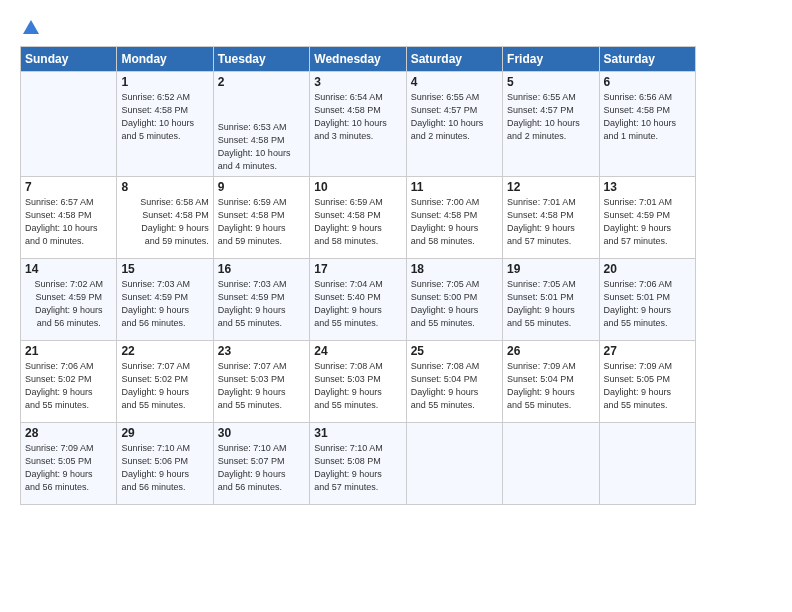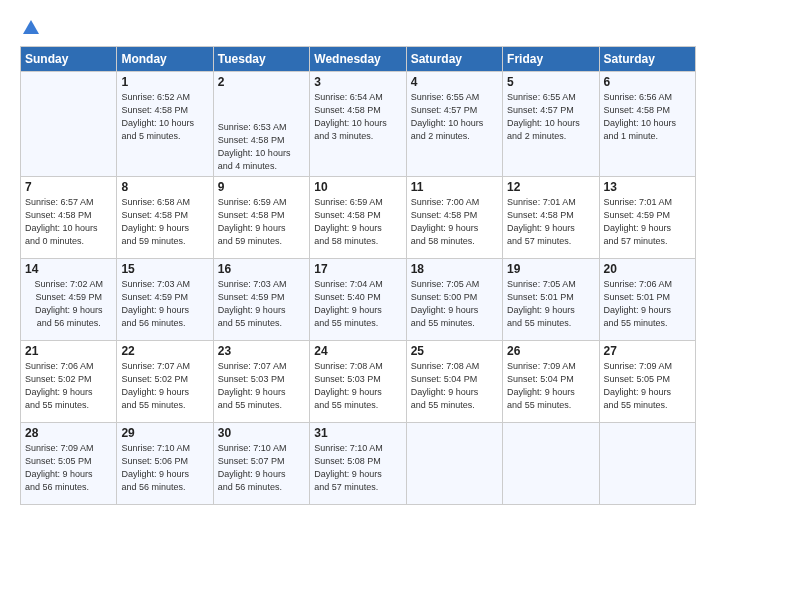--- a/index.html
+++ b/index.html
@@ -171,21 +171,21 @@
         <tr>
           <td>
             <span class="day-num">7</span>
             <div class="day-info" style="white-space: pre-line;">Sunrise: 6:57 AM
 Sunset: 4:58 PM
 Daylight: 10 hours
 and 0 minutes.</div>
           </td>
           <td>
             <span class="day-num">8</span>
-            <div class="day-info" style="white-space: pre-line;">Sunrise: 6:58 AM
+            <div class="day-info" style="white-space: pre-line; text-align: right;">Sunrise: 6:58 AM
 Sunset: 4:58 PM
 Daylight: 9 hours
 and 59 minutes.</div>
           </td>
           <td>
             <span class="day-num">9</span>
             <div class="day-info" style="white-space: pre-line;">Sunrise: 6:59 AM
 Sunset: 4:58 PM
 Daylight: 9 hours
 and 59 minutes.</div>

